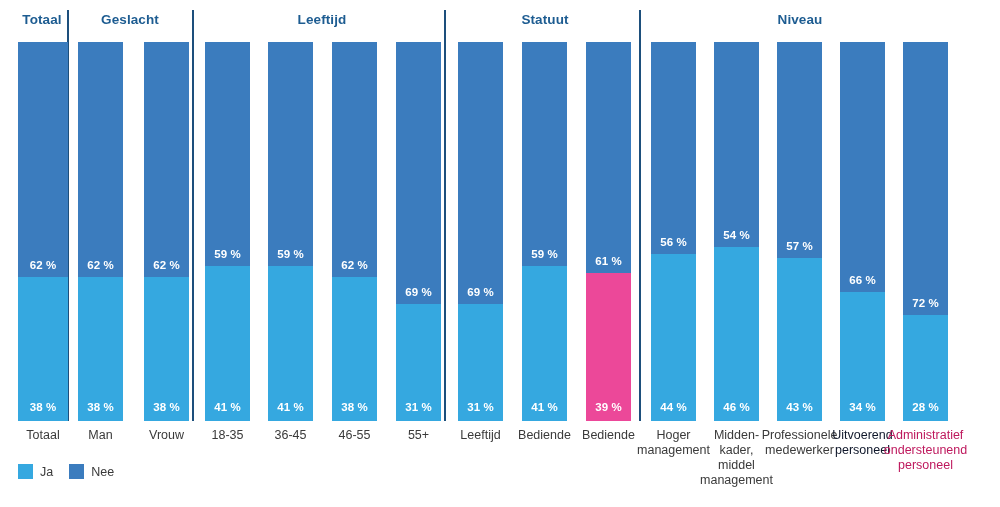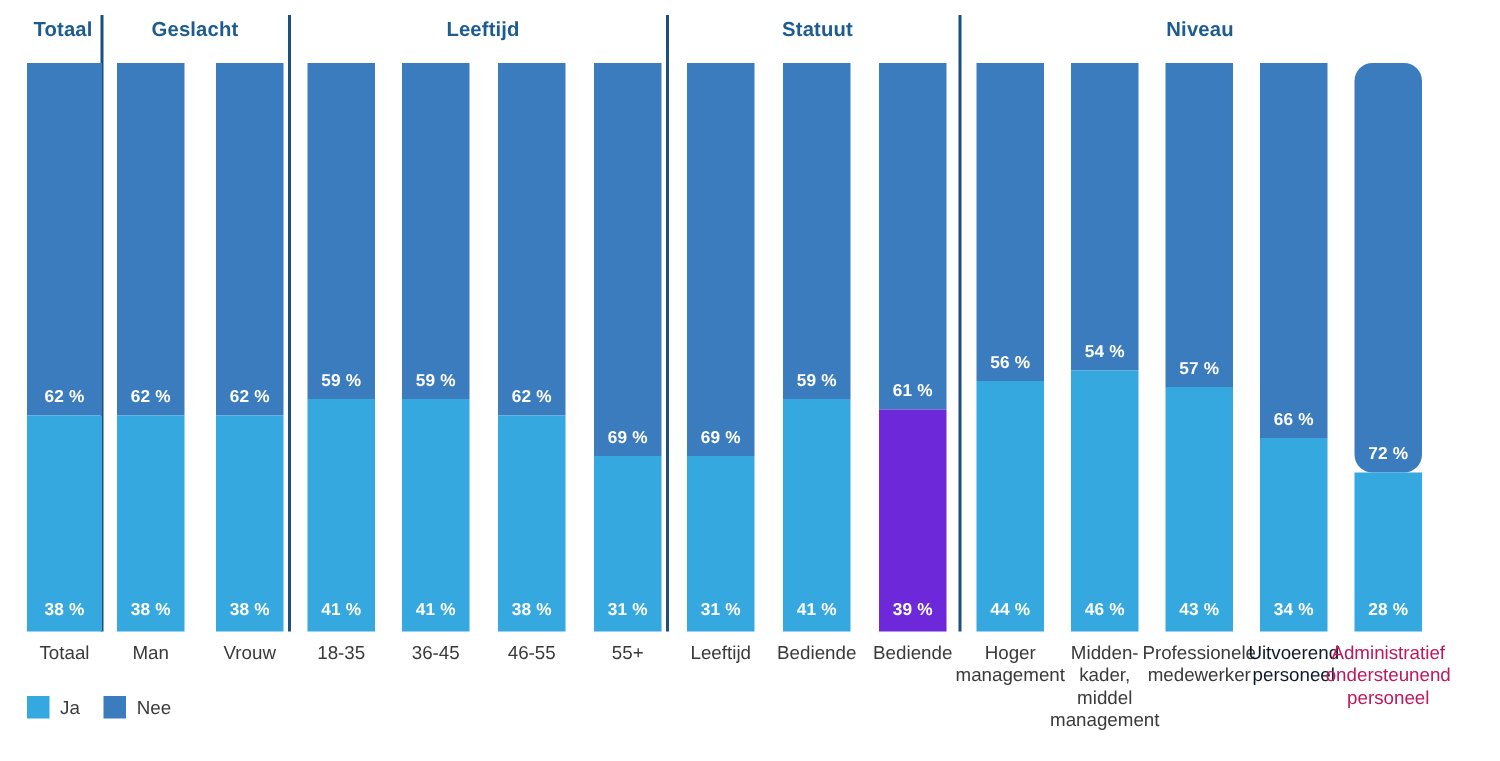--- a/index.html
+++ b/index.html
@@ -203,21 +203,21 @@
       </div>
       <div class="seg seg-yes" style="flex: 41 0 0px; background: rgb(53, 168, 224);">
         <span class="seg-label">41 %</span>
       </div>
     </div>
     <div class="cat-label" style="left: 494.5px; width: 100px; color: rgb(58, 58, 58);">Bediende</div>
     <div class="bar" style="left: 586px; width: 45px;">
       <div class="seg seg-no" style="flex: 61 0 0px; background: rgb(59, 124, 190);">
         <span class="seg-label">61 %</span>
       </div>
-      <div class="seg seg-yes" style="flex: 39 0 0px; background: #6d28d9;">
+      <div class="seg seg-yes" style="flex: 39 0 0px; background: #ec4899;">
         <span class="seg-label">39 %</span>
       </div>
     </div>
     <div class="cat-label" style="left: 558.5px; width: 100px; color: rgb(58, 58, 58);">Bediende</div>
     <div class="bar" style="left: 651px; width: 45px;">
       <div class="seg seg-no" style="flex: 56 0 0px; background: rgb(59, 124, 190);">
         <span class="seg-label">56 %</span>
       </div>
       <div class="seg seg-yes" style="flex: 44 0 0px; background: rgb(53, 168, 224);">
         <span class="seg-label">44 %</span>
@@ -251,21 +251,21 @@
       <div class="seg seg-no" style="flex: 66 0 0px; background: rgb(59, 124, 190);">
         <span class="seg-label">66 %</span>
       </div>
       <div class="seg seg-yes" style="flex: 34 0 0px; background: rgb(53, 168, 224);">
         <span class="seg-label">34 %</span>
       </div>
     </div>
     <div class="cat-label" style="left: 812.5px; width: 100px; color: #0f172a;">Uitvoerend
 personeel</div>
     <div class="bar" style="left: 903px; width: 45px;">
-      <div class="seg seg-no" style="flex: 72 0 0px; background: rgb(59, 124, 190); border-radius: 12px;">
+      <div class="seg seg-no" style="flex: 72 0 0px; background: rgb(59, 124, 190);">
         <span class="seg-label">72 %</span>
       </div>
       <div class="seg seg-yes" style="flex: 28 0 0px; background: rgb(53, 168, 224);">
         <span class="seg-label">28 %</span>
       </div>
     </div>
     <div class="cat-label" style="left: 875.5px; width: 100px; color: #be185d;">Administratief
 ondersteunend
 personeel</div>
     <div id="legend">

